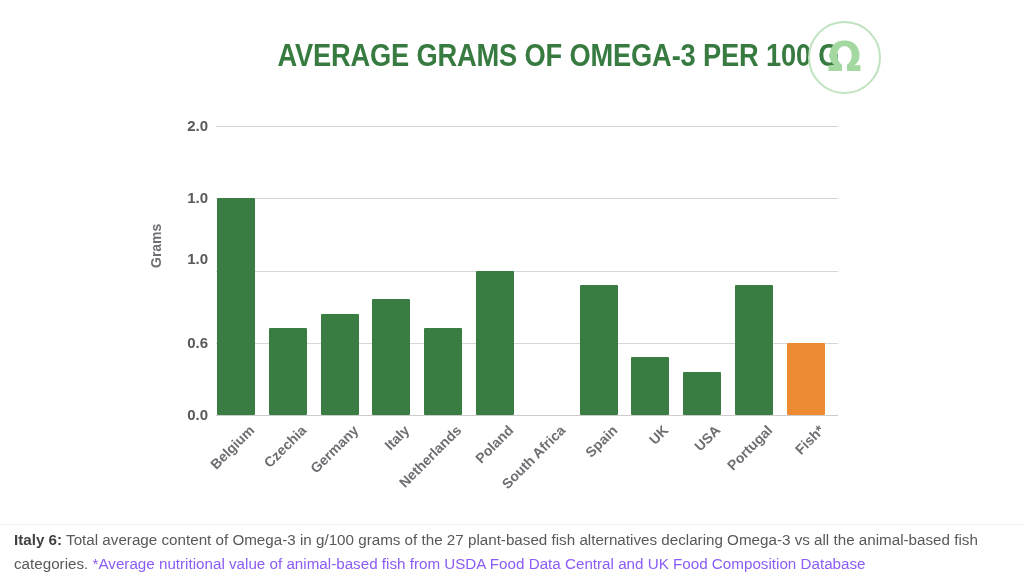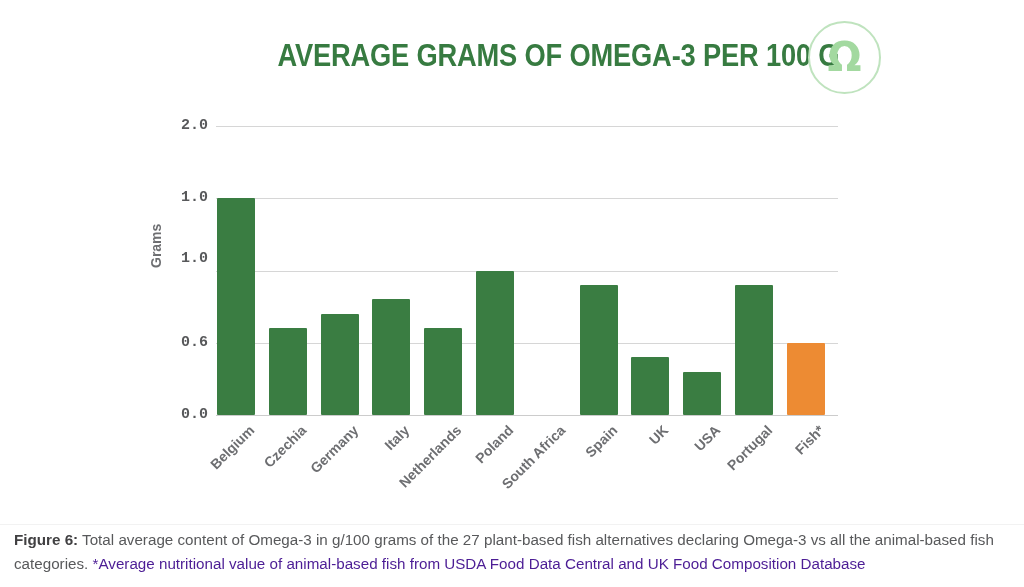--- a/index.html
+++ b/index.html
@@ -68,21 +68,21 @@
     position: absolute;
     left: 216px; top: 415px;
     width: 622px; height: 1px;
     background: #CCCCCC;
   }
 
   
   .ytick {
     position: absolute;
     right: 1031px;       
-    font-family: Liberation Mono, monospace;
+    font-family: Liberation Sans, sans-serif;
     font-size: 15px;
     font-weight: bold;
     color: #58595B;
     text-align: right;
     white-space: nowrap;
   }
   #y-axis-label {
     position: absolute;
     left: 148px; top: 268px;
     font-family: "Liberation Sans Narrow", "Liberation Sans", sans-serif;
@@ -128,21 +128,21 @@
   #caption {
     position: absolute;
     left: 14px; top: 528px;
     width: 1004px;
     font-family: "Liberation Sans", sans-serif;
     font-size: 15.2px;
     line-height: 24px;
     color: #58595B;
   }
   #caption .fig-label { font-weight: bold; color: #414042; }
-  #caption .note { color: #4c1d95; }
+  #caption .note { color: #8b5cf6; }
 </style>
 </head>
 <body>
 
 <div id="page">
 
   <div id="chart-title">AVERAGE GRAMS OF OMEGA-3 PER 100 G</div>
 
   <div id="omega-logo">
     <span id="omega-glyph">Ω</span>
@@ -208,21 +208,21 @@
       <div class="xtick" style="left: 764px; transform-origin: right top; right: auto; position: absolute; width: 0px; overflow: visible;">
         <span style="display: inline-block; position: absolute; right: 0px; top: 0px; white-space: nowrap;">Portugal</span>
       </div>
       <div class="xtick" style="left: 815.8px; transform-origin: right top; right: auto; position: absolute; width: 0px; overflow: visible;">
         <span style="display: inline-block; position: absolute; right: 0px; top: 0px; white-space: nowrap;">Fish*</span>
       </div>
     </div>
 
   <div id="caption-divider"></div>
   <div id="caption">
-    <span class="fig-label">Figure 6:</span><span class="body-text"> Total average content of Omega-3 in g/100 grams of the 27 plant-based fish alternatives declaring Omega-3 vs all the animal-based fish categories. </span><span class="note">*Average nutritional value of animal-based fish from USDA Food Data Central and UK Food Composition Database</span>
+    <span class="fig-label">Italy 6:</span><span class="body-text"> Total average content of Omega-3 in g/100 grams of the 27 plant-based fish alternatives declaring Omega-3 vs all the animal-based fish categories. </span><span class="note">*Average nutritional value of animal-based fish from USDA Food Data Central and UK Food Composition Database</span>
   </div>
 
 <div class="ytick" style="right: auto; left: 176px; width: 32px; top: 406px; position: absolute;">0.0</div>
     <div class="ytick" style="right: auto; left: 176px; width: 32px; top: 333.75px; position: absolute;">0.6</div>
     <div class="ytick" style="right: auto; left: 176px; width: 32px; top: 250px; position: absolute;">1.0</div>
     <div class="ytick" style="right: auto; left: 176px; width: 32px; top: 189.25px; position: absolute;">1.0</div>
     <div class="ytick" style="right: auto; left: 176px; width: 32px; top: 117px; position: absolute;">2.0</div>
   </div>
 
 </body></html>

